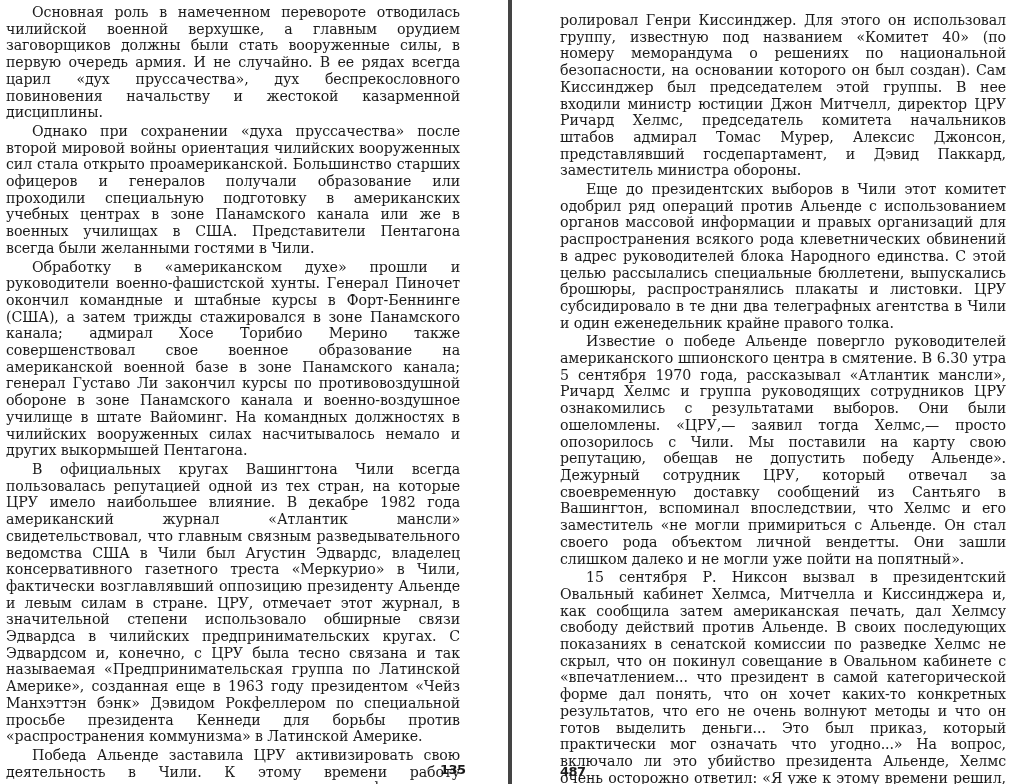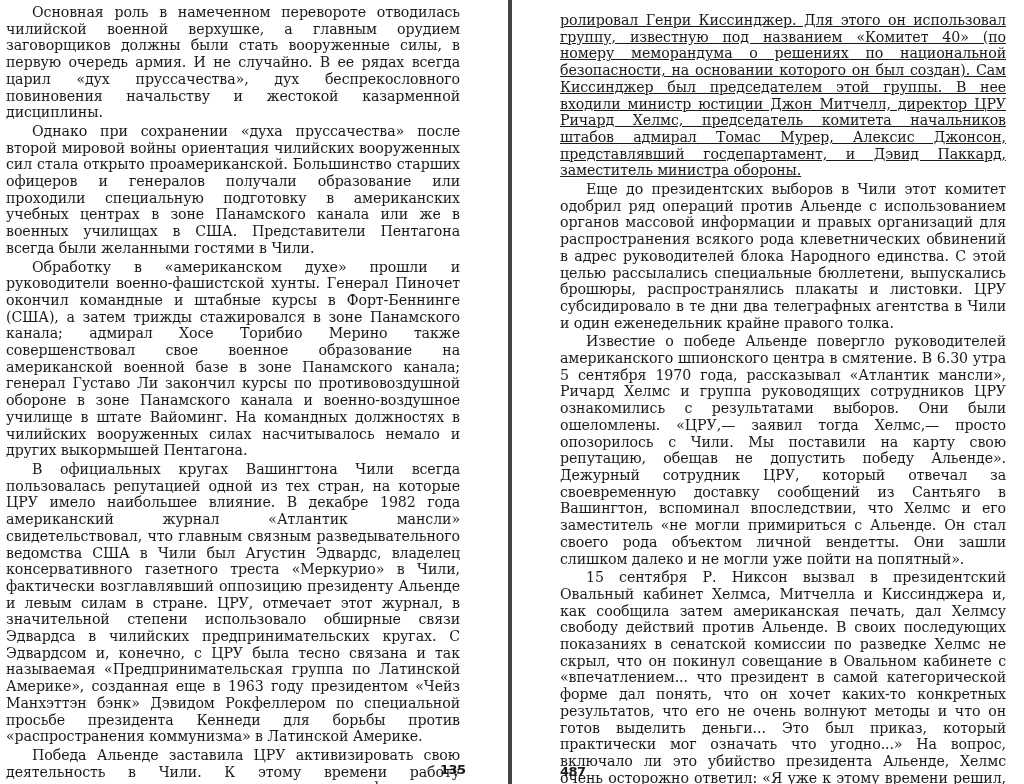--- a/index.html
+++ b/index.html
@@ -23,21 +23,21 @@
   .text-block {
     position: absolute;
     font-size: 14.2px;
     line-height: 16.7px;
     text-align: justify;
     letter-spacing: -0.1px;
   }
   .page-left .text-block { left: 6px; top: 4px; width: 454px; }
   .page-right .text-block { left: 48px; top: 12px; width: 446px; }
   .para { margin: 0 0 2px 0; text-indent: 26px; }
-  .para.cont { text-indent: 0; text-decoration: underline; }
+  .para.cont { text-indent: 0; }
   .page-number {
     position: absolute; font-size: 13px; font-weight: bold;
     font-family: "DejaVu Sans", "Liberation Sans", sans-serif;
     letter-spacing: -0.5px;
   }
   .page-left .page-number { left: 440px; top: 762px; }
   .page-right .page-number { left: 48px; top: 764px; }
 </style>
 </head>
 <body>

